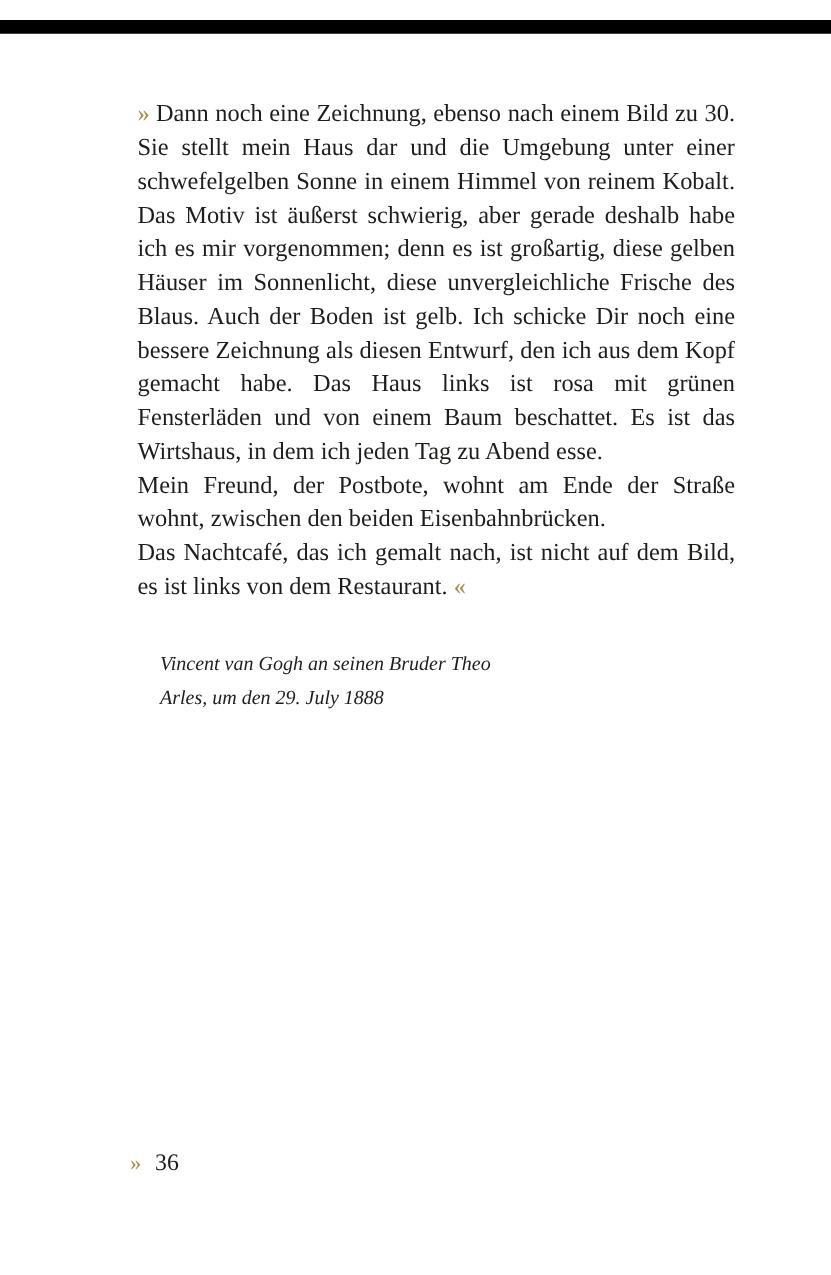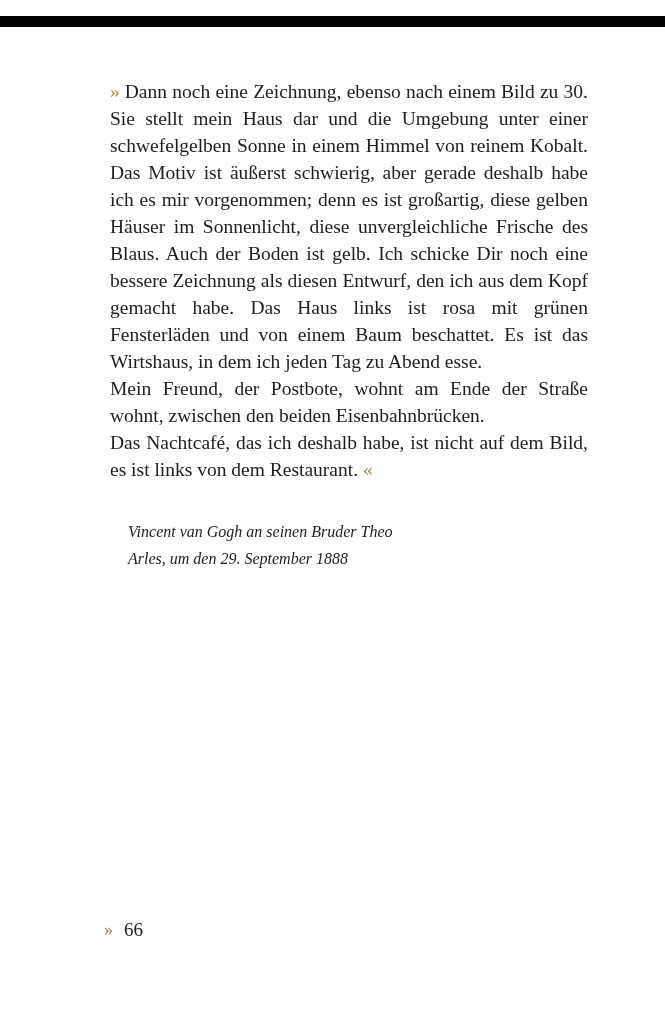--- a/index.html
+++ b/index.html
@@ -78,27 +78,27 @@
 </head>
 <body>
 
 <div class="page">
 
   <div class="edge-bar top"></div>
 
   <div class="quote-block">
     <p><span class="mark open-mark">»</span><span>Dann noch eine Zeichnung, ebenso nach einem Bild zu 30. Sie stellt mein Haus dar und die Umgebung unter einer schwefelgelben Sonne in einem Himmel von reinem Kobalt. Das Motiv ist äußerst schwierig, aber gerade deshalb habe ich es mir vorgenommen; denn es ist großartig, diese gelben Häuser im Sonnenlicht, diese unvergleichliche Frische des Blaus. Auch der Boden ist gelb. Ich schicke Dir noch eine bessere Zeichnung als diesen Entwurf, den ich aus dem Kopf gemacht habe. Das Haus links ist rosa mit grünen Fensterläden und von einem Baum beschattet. Es ist das Wirtshaus, in dem ich jeden Tag zu Abend esse.</span></p>
     <p>Mein Freund, der Postbote, wohnt am Ende der Straße wohnt, zwischen den beiden Eisenbahnbrücken.</p>
-    <p><span>Das Nachtcafé, das ich deshalb habe, ist nicht auf dem Bild, es ist links von dem Restaurant.</span><span class="mark close-mark">«</span></p>
+    <p><span>Das Nachtcafé, das ich gemalt nach, ist nicht auf dem Bild, es ist links von dem Restaurant.</span><span class="mark close-mark">«</span></p>
   </div>
 
   <div class="attribution">
     <div>Vincent van Gogh an seinen Bruder Theo</div>
-    <div>Arles, um den 29. September 1888</div>
+    <div>Arles, um den 29. July 1888</div>
   </div>
 
   <div class="page-footer">
-    <span class="mark">»</span><span class="page-number">66</span>
+    <span class="mark">»</span><span class="page-number">36</span>
   </div>
 
   <div class="edge-bar bottom"></div>
 
 </div>
 
 </body></html>

